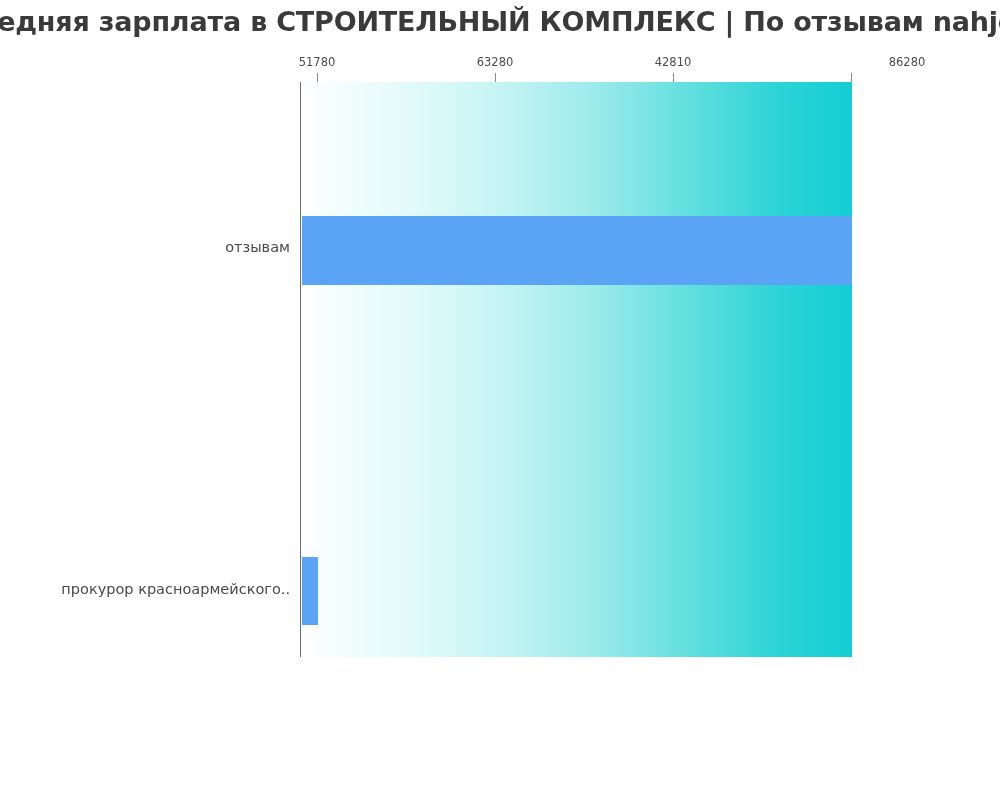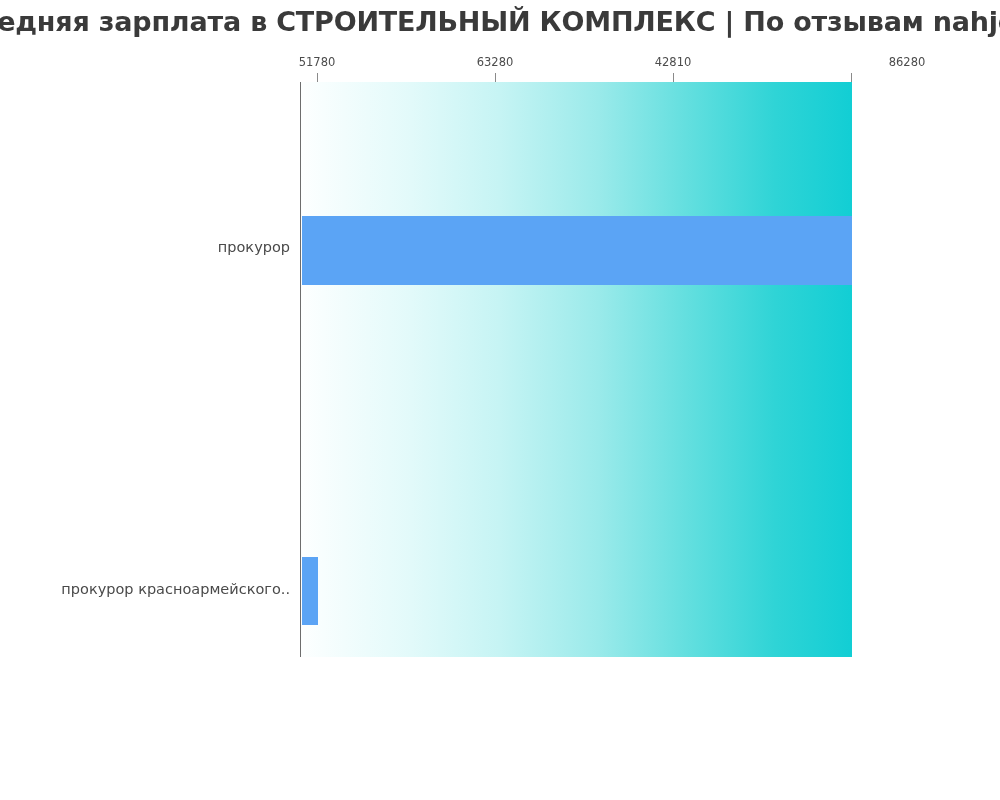--- a/index.html
+++ b/index.html
@@ -109,15 +109,15 @@
   <div class="tick-label" style="left:372px;">42810</div>
 
   <div class="tick-mark" style="left:550px;"></div>
   <div class="tick-label" style="left:566px;margin-left:40px;">86280</div>
 
   <div class="bar" style="left:1px; top:134px; width:550px; height:69px;"></div>
   <div class="bar" style="left:1px; top:475px; width:16px; height:68px;"></div>
 
 </div>
 
-<div class="cat-label" style="left:20px; width:270px; top:247px;">прокурор</div>
+<div class="cat-label" style="left:20px; width:270px; top:247px;">отзывам</div>
 
 <div class="cat-label" style="left:20px; width:270px; top:589px;text-align:right;">прокурор красноармейского..</div>
 
 </body></html>

